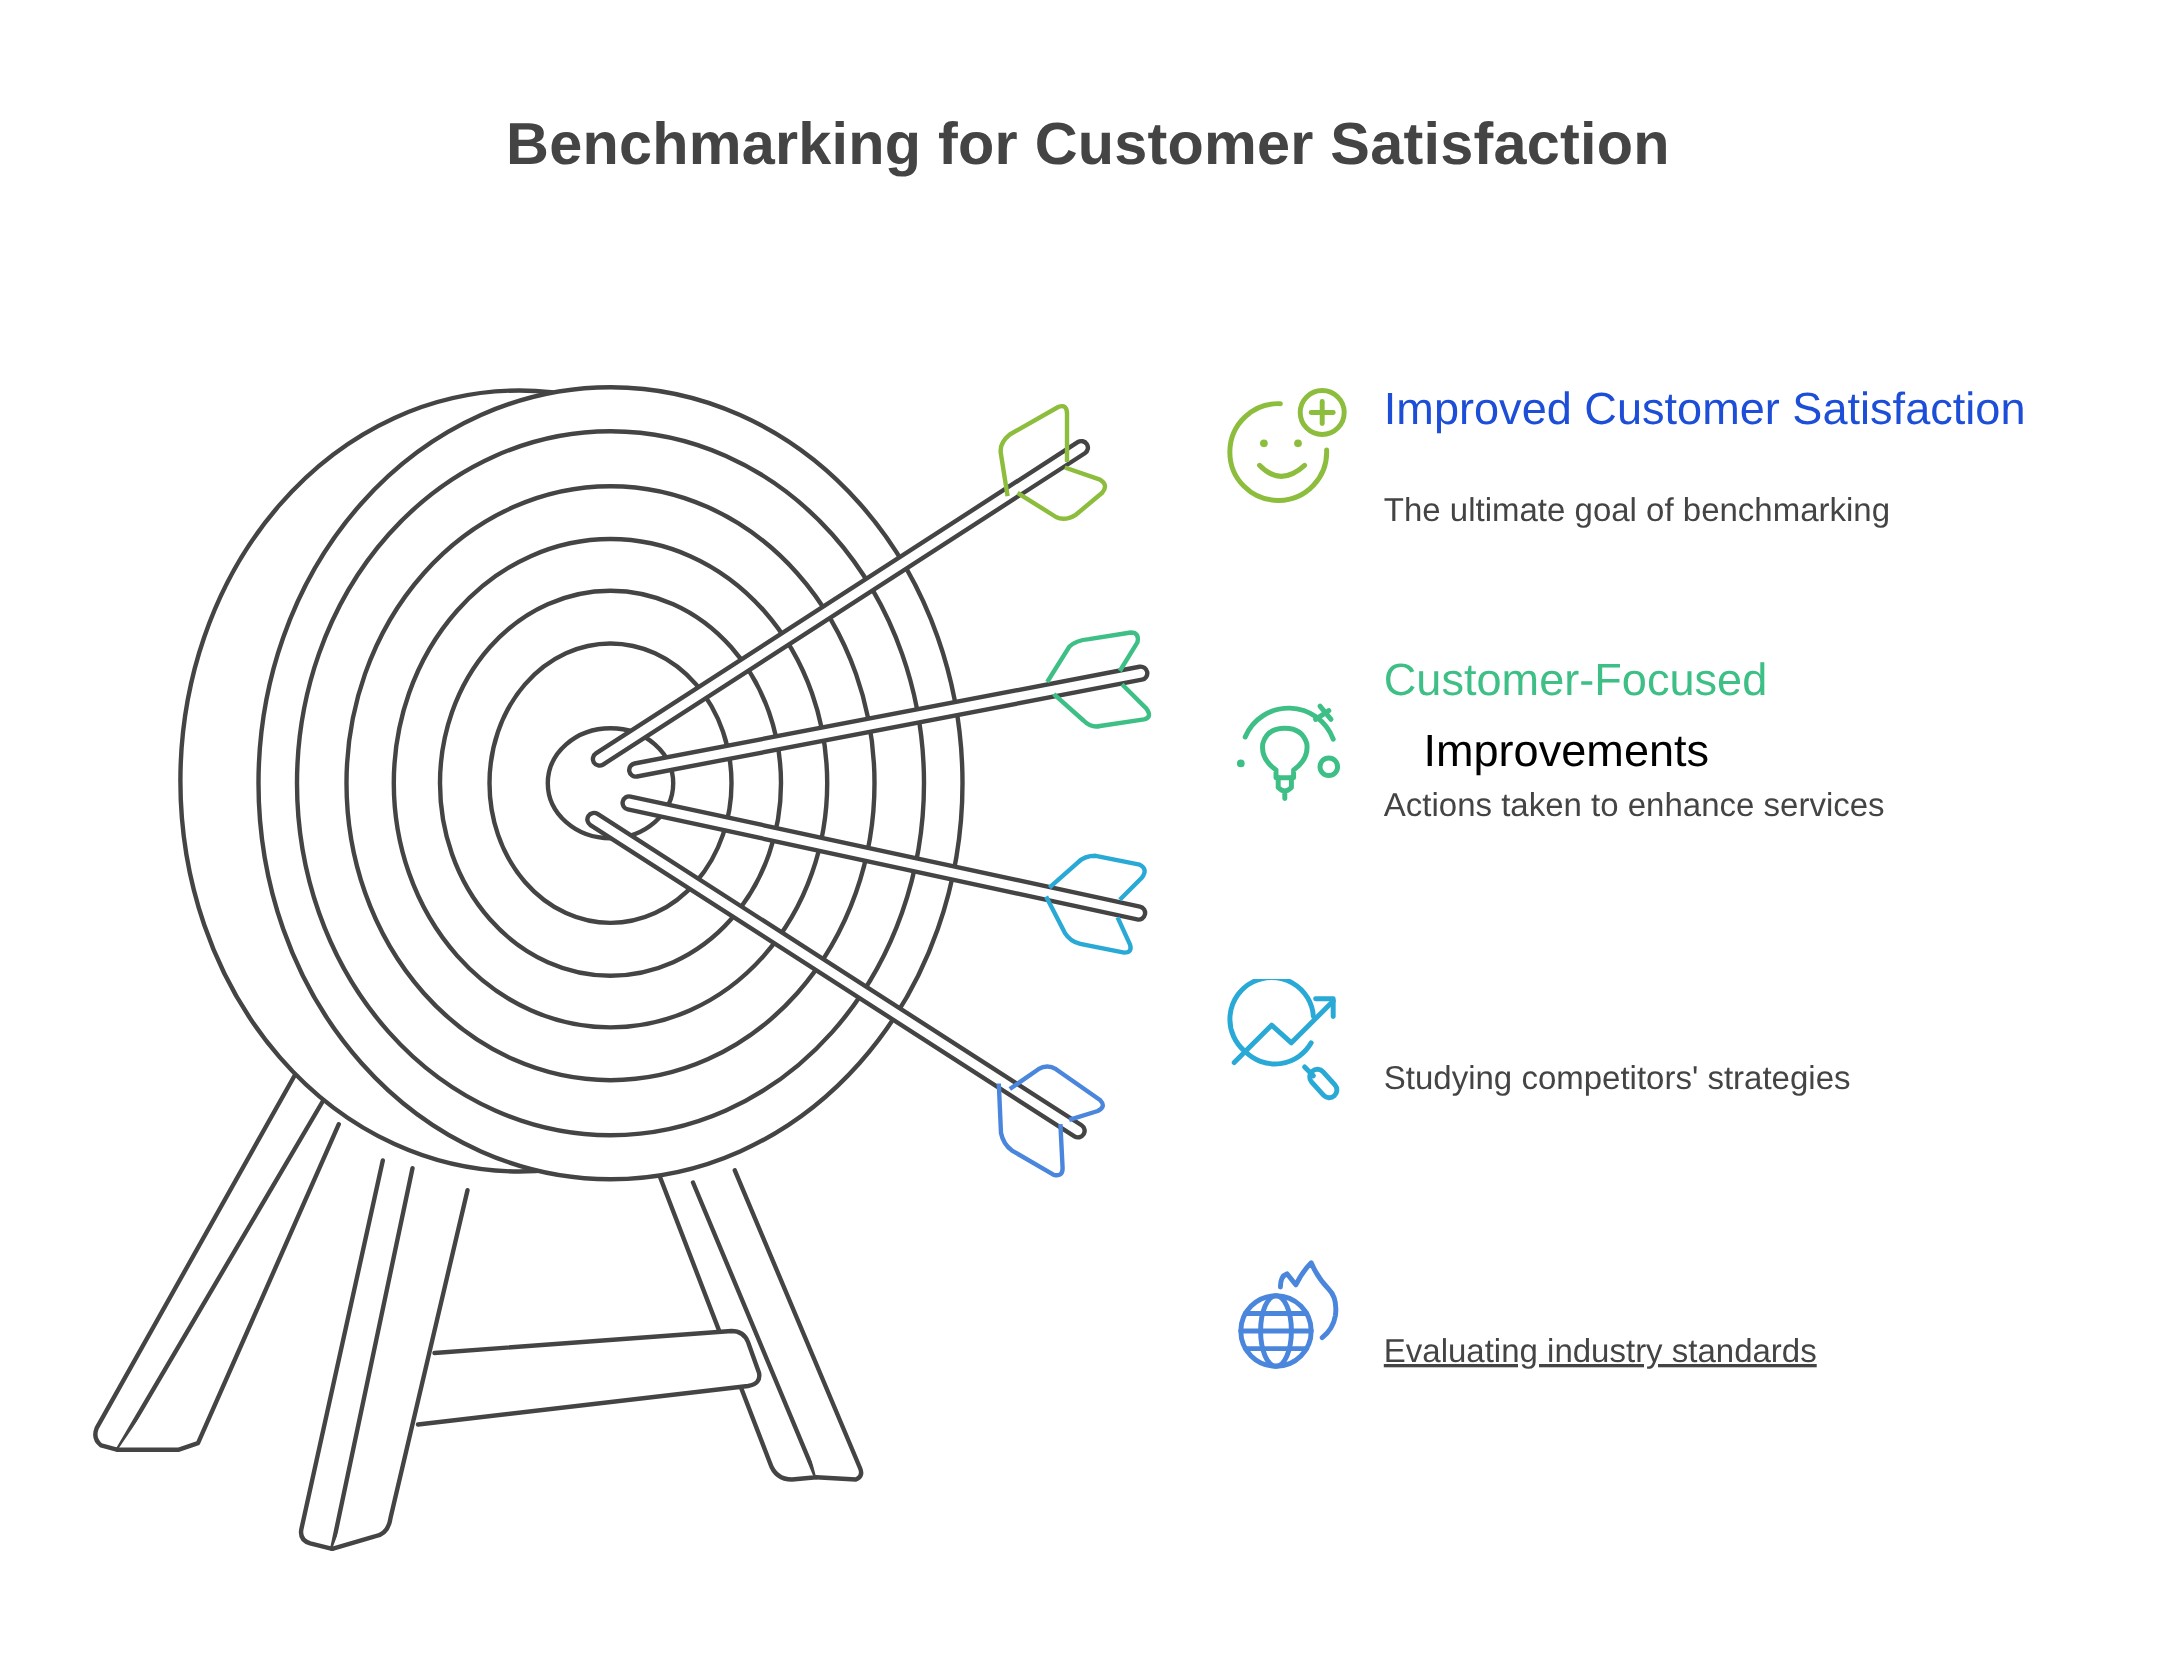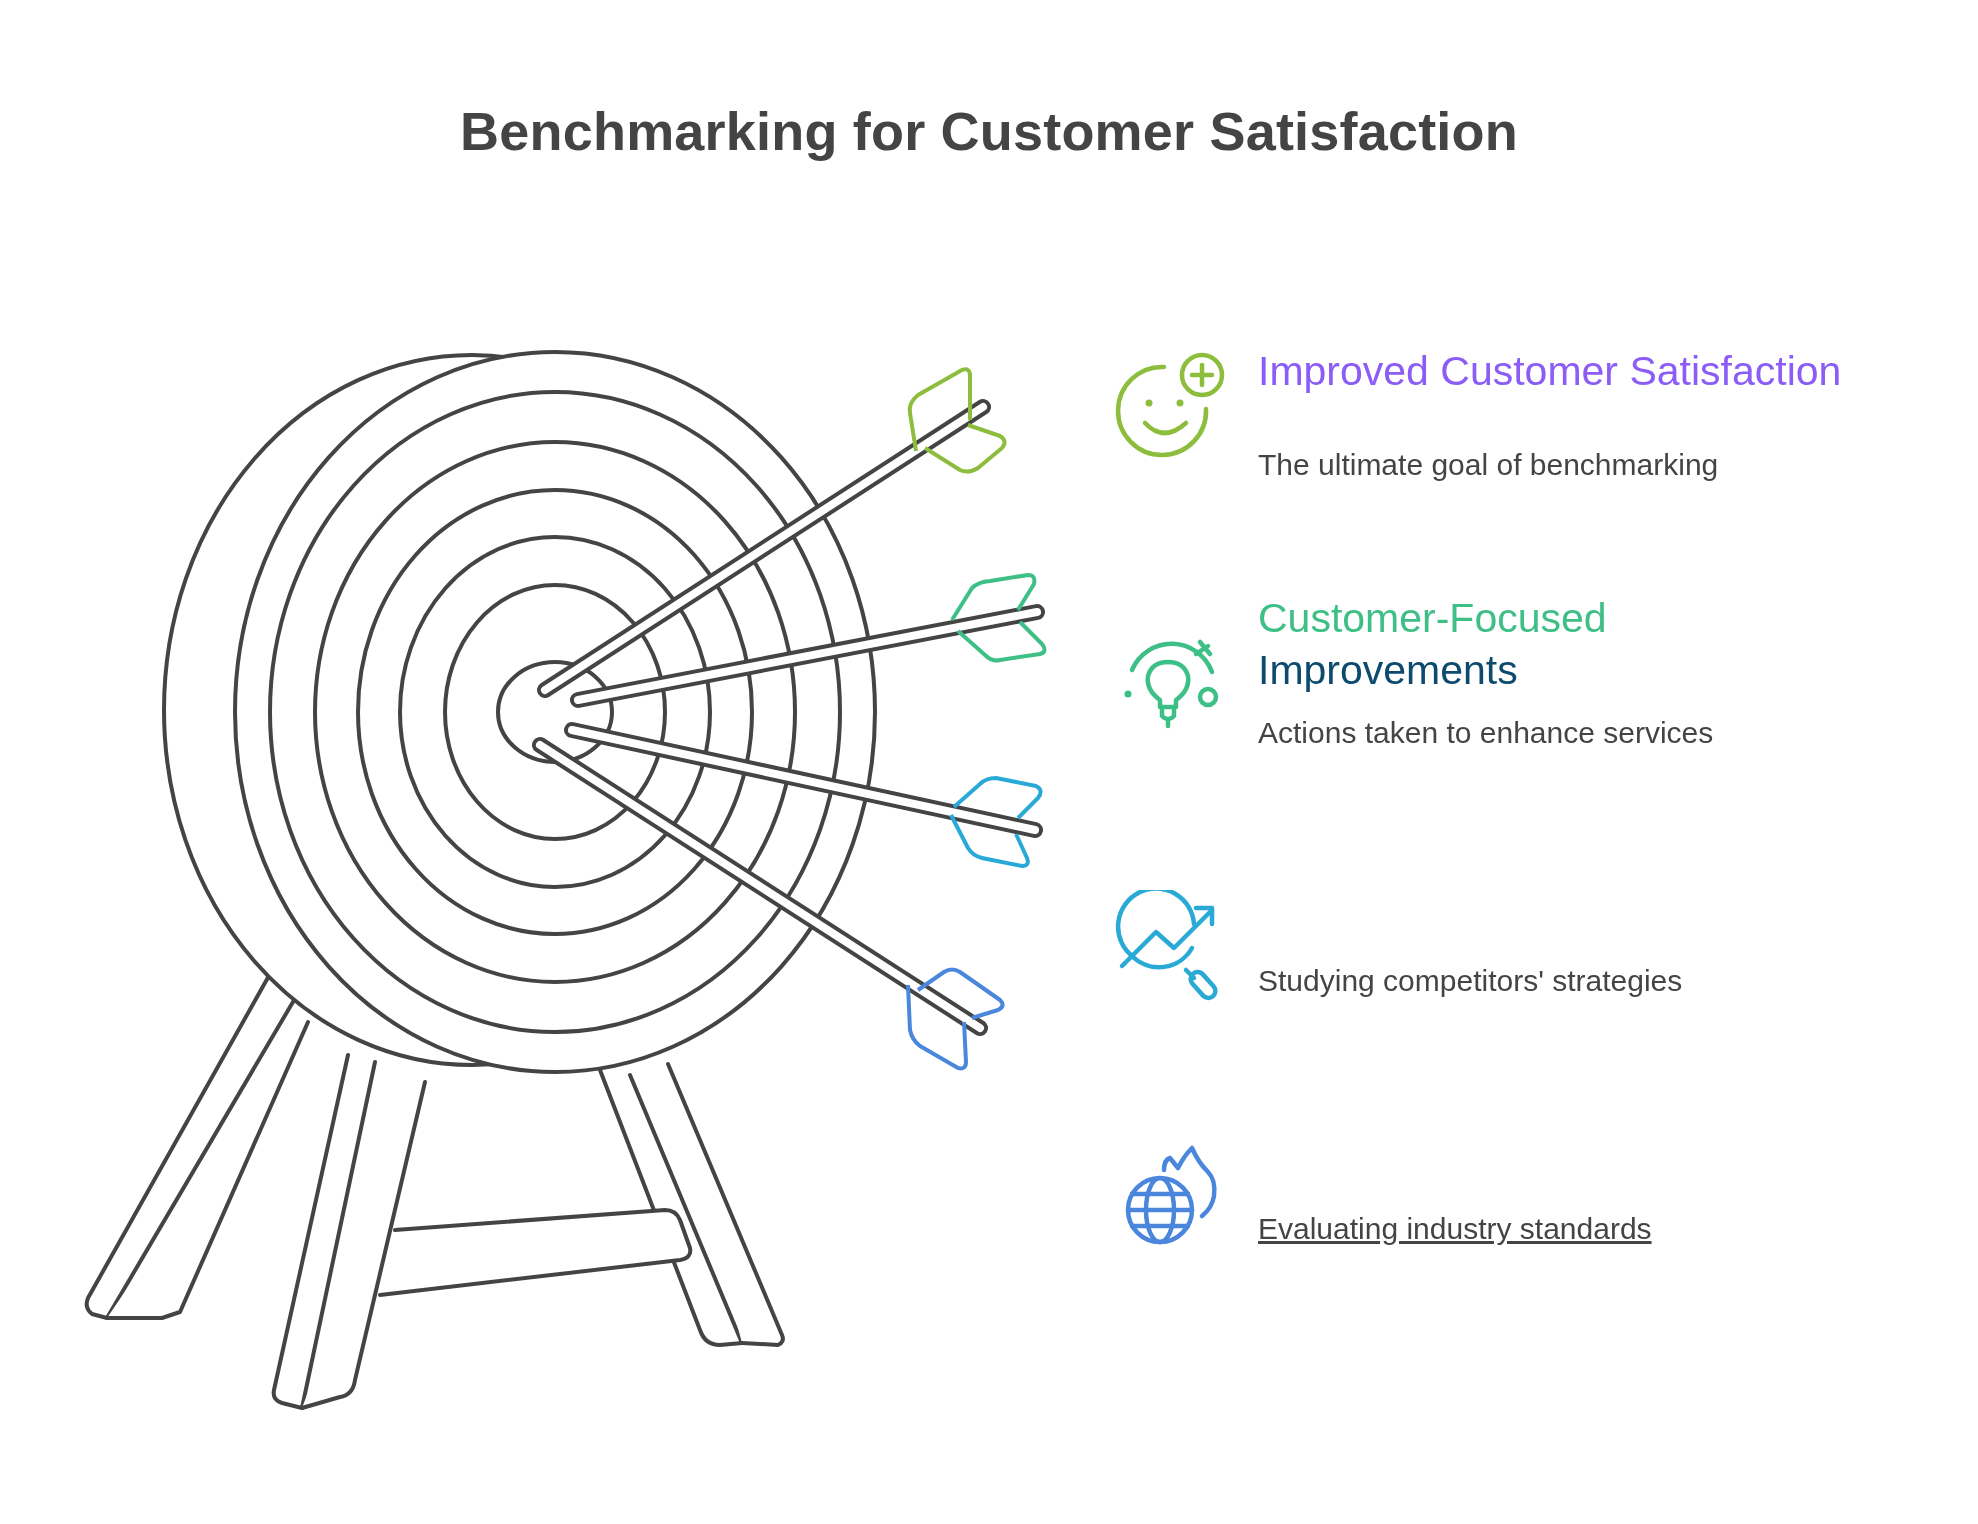--- a/index.html
+++ b/index.html
@@ -91,39 +91,39 @@
     <g fill="none" stroke="#8dbd3c" stroke-width="4.5" stroke-linecap="round">
       <path d="M 52 22 A 44 44 0 1 0 94 64"></path>
       <circle cx="90" cy="30" r="20"></circle>
       <line x1="90" y1="20" x2="90" y2="40"></line>
       <line x1="80" y1="30" x2="100" y2="30"></line>
       <path d="M 33 78 Q 52 98 74 78"></path>
     </g>
     <circle cx="37" cy="58" r="3.5" fill="#8dbd3c"></circle>
     <circle cx="68" cy="58" r="3.5" fill="#8dbd3c"></circle>
   </svg>
-  <div class="heading" style="top: 0px; color: #8b5cf6;">Improved Customer Satisfaction</div>
+  <div class="heading" style="top: 0px; color: #1d4ed8;">Improved Customer Satisfaction</div>
   <div class="desc" style="top:75px; color:#444444;margin-top:28px;">The ultimate goal of benchmarking</div>
 </div>
 
 <div class="item" style="top:592px; height:180px;text-align:right;">
   <svg class="icon" style="top:30px;" viewBox="0 0 120 120">
     <g fill="none" stroke="#3dbf86" stroke-width="4.5" stroke-linecap="round" stroke-linejoin="round">
       <path d="M 20 48 A 43 43 0 0 1 100 50"></path>
       <line x1="88" y1="20" x2="98" y2="32"></line>
       <line x1="84" y1="32" x2="96" y2="24"></line>
       <circle cx="96" cy="75" r="8"></circle>
       <path d="M 48 85 L 48 78 Q 34 68 36 54 Q 40 40 56 40 Q 72 40 76 54 Q 78 68 64 78 L 64 85 Z"></path>
       <path d="M 50 85 L 50 94 Q 56 100 62 94 L 62 85"></path>
       <line x1="56" y1="100" x2="56" y2="104"></line>
     </g>
     <circle cx="16" cy="72" r="3.5" fill="#3dbf86"></circle>
   </svg>
   <div class="heading" style="top: 0px; color: rgb(61, 191, 134);">Customer-Focused</div>
-  <div class="heading" style="top: 52px; color: #0c4a6e;">Improvements</div>
+  <div class="heading" style="top: 64px; color: #000000; margin-left: 36px;">Improvements</div>
   <div class="desc" style="top:124px;">Actions taken to enhance services</div>
 </div>
 
 <div class="item" style="top:890px;">
   <svg class="icon" viewBox="0 0 120 120">
     <g fill="none" stroke="#29a9d6" stroke-width="4.5" stroke-linecap="round" stroke-linejoin="round">
       <path d="M 20 66 A 38 38 0 1 1 82 34"></path>
       <path d="M 80 58 A 38 38 0 0 1 20 66"></path>
       <polyline points="10,76 44,42 62,58 100,20"></polyline>
       <polyline points="84,18 100,18 100,34"></polyline>

